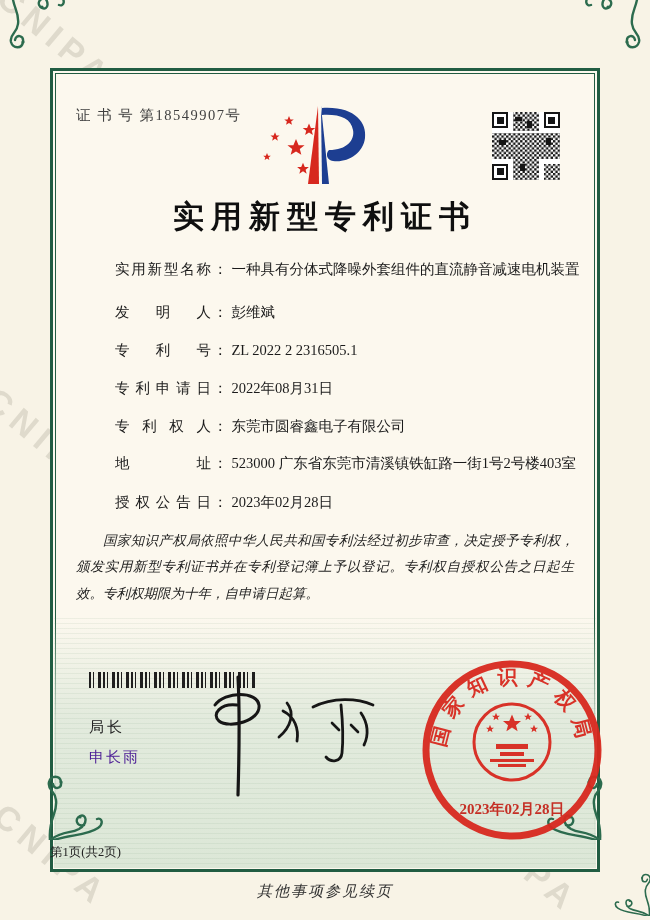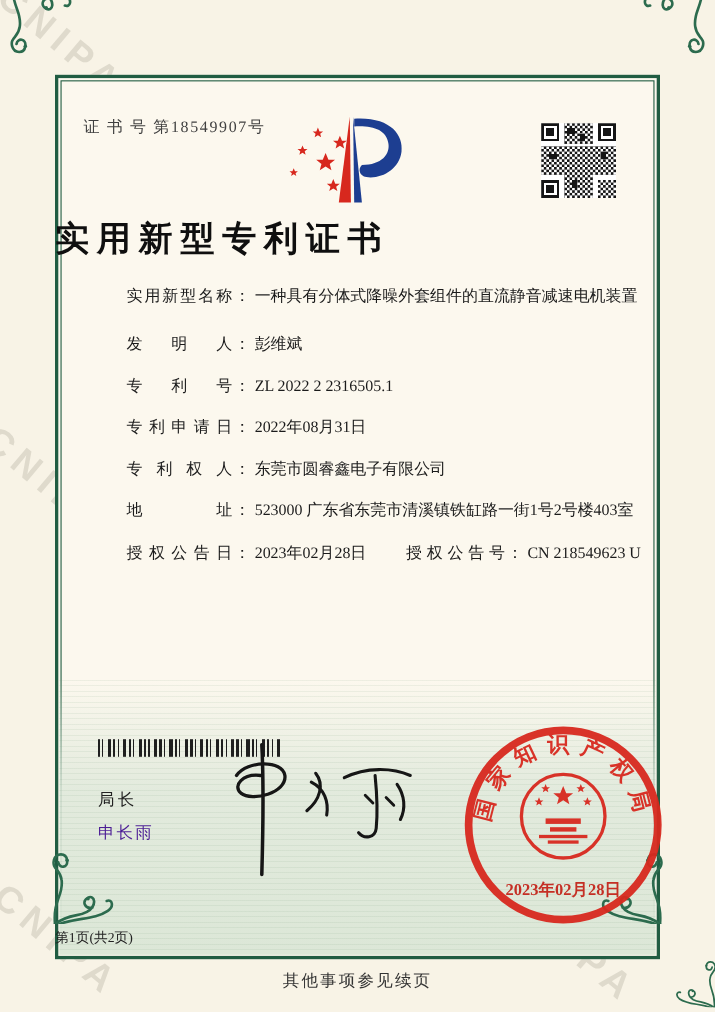--- a/index.html
+++ b/index.html
@@ -14,21 +14,21 @@
   
   .cert-border{position:absolute;left:50px;top:68px;width:550px;height:804px;
       border:3px solid #215c42;box-sizing:border-box;background:#fcf8ee;z-index:2;}
   .cert-inner{position:absolute;inset:2px;border:1px solid #215c42;}
   .green-lower{position:absolute;left:1px;right:1px;bottom:1px;height:250px;
       background:
         repeating-linear-gradient(to bottom, rgba(110,150,115,0.10) 0 1px, rgba(255,255,255,0) 1px 5px),
         linear-gradient(to bottom, rgba(222,232,218,0) 0, rgba(222,232,218,0.85) 100px, #dce7d7 250px);}
 
   .cert-no{position:absolute;left:76px;top:106px;font-size:14.5px;letter-spacing:1.5px;color:#404040;z-index:3;}
-  .title{position:absolute;left:50px;top:196px;width:550px;
+  .title{position:absolute;left:50px;top:196px;width:550px;text-align:center;
       font-size:31px;font-weight:bold;letter-spacing:7px;color:#0f0f0f;z-index:3;}
 
   .logo{position:absolute;left:258px;top:100px;width:130px;height:92px;z-index:3;}
   .qr{position:absolute;left:492px;top:112px;width:68px;height:68px;z-index:3;background:#fff;}
 
   .frow{position:absolute;left:76px;width:500px;font-size:14.5px;color:#1b1b1b;z-index:3;white-space:nowrap;}
   .flabel{display:inline-block;width:96px;text-align:justify;text-align-last:justify;vertical-align:top;margin-left:39px;}
   .fcolon{margin:0 4px 0 2px;}
   .pair2{position:absolute;left:254px;top:0;white-space:nowrap;}
   .pair2 .flabel{width:90px;}
@@ -45,21 +45,21 @@
       font-size:15px;letter-spacing:3px;color:#222;z-index:4;}
   .signer-name{position:absolute;left:89px;top:748px;font-family:"Liberation Sans",sans-serif;
       font-size:15px;letter-spacing:2px;color:#4c1d95;z-index:4;}
   .signature{position:absolute;left:185px;top:665px;width:210px;height:138px;z-index:4;}
 
   .seal{position:absolute;left:414px;top:652px;width:196px;height:196px;z-index:6;opacity:.95;}
 
   .page-num{position:absolute;left:50px;top:844px;width:550px;text-align:left;
       font-size:12.5px;color:#222;z-index:3;}
   .cont-note{position:absolute;left:0;top:882px;width:650px;text-align:center;
-      font-size:15px;letter-spacing:2px;color:#333;z-index:3;}
+      font-size:15px;font-style:italic;letter-spacing:2px;color:#333;z-index:3;}
 
   .orn{position:absolute;width:70px;height:70px;z-index:3;}
   .orn.tl{left:8px;top:-16px;transform:scaleY(-1);}
   .orn.tr{left:572px;top:-16px;transform:scale(-1,-1);}
   .orn.bl{left:46px;top:770px;}
   .orn.br{left:534px;top:770px;transform:scaleX(-1);}
   .orn.brx{left:606px;top:870px;width:46px;height:46px;transform:scaleX(-1);}
 </style>
 </head>
 <body>
@@ -164,26 +164,24 @@
   <span class="flabel">专利申请日</span><span class="fcolon">：</span><span class="fvalue">2022年08月31日</span>
 </div>
 <div class="frow" style="top:417px">
   <span class="flabel">专利权人</span><span class="fcolon">：</span><span class="fvalue">东莞市圆睿鑫电子有限公司</span>
 </div>
 <div class="frow" style="top:454px">
   <span class="flabel">地址</span><span class="fcolon">：</span><span class="fvalue">523000 广东省东莞市清溪镇铁缸路一街1号2号楼403室</span>
 </div>
 <div class="frow" style="top:493px;position:absolute">
   <span class="flabel">授权公告日</span><span class="fcolon">：</span><span class="fvalue">2023年02月28日</span>
-  <span class="pair2">
-    <span class="flabel">授权公告号</span><span class="fcolon">：</span><span class="fvalue">CN 218549623 U</span>
-  </span>
 </div>
 
 <div class="paras">
+  <p>国家知识产权局依照中华人民共和国专利法经过初步审查，决定授予专利权，颁发实用新型专利证书并在专利登记簿上予以登记。专利权自授权公告之日起生效。专利权期限为十年，自申请日起算。</p>
 </div>
 
 <div class="barcode"></div>
 
 <div class="signer-title">局长</div>
 <div class="signer-name">申长雨</div>
 
 <svg class="signature" viewBox="0 0 210 138">
   <g fill="none" stroke="#161616" stroke-linecap="round" stroke-linejoin="round">
     <path stroke-width="3.2" d="M53,12 C55,50 54,95 53,130"></path>

